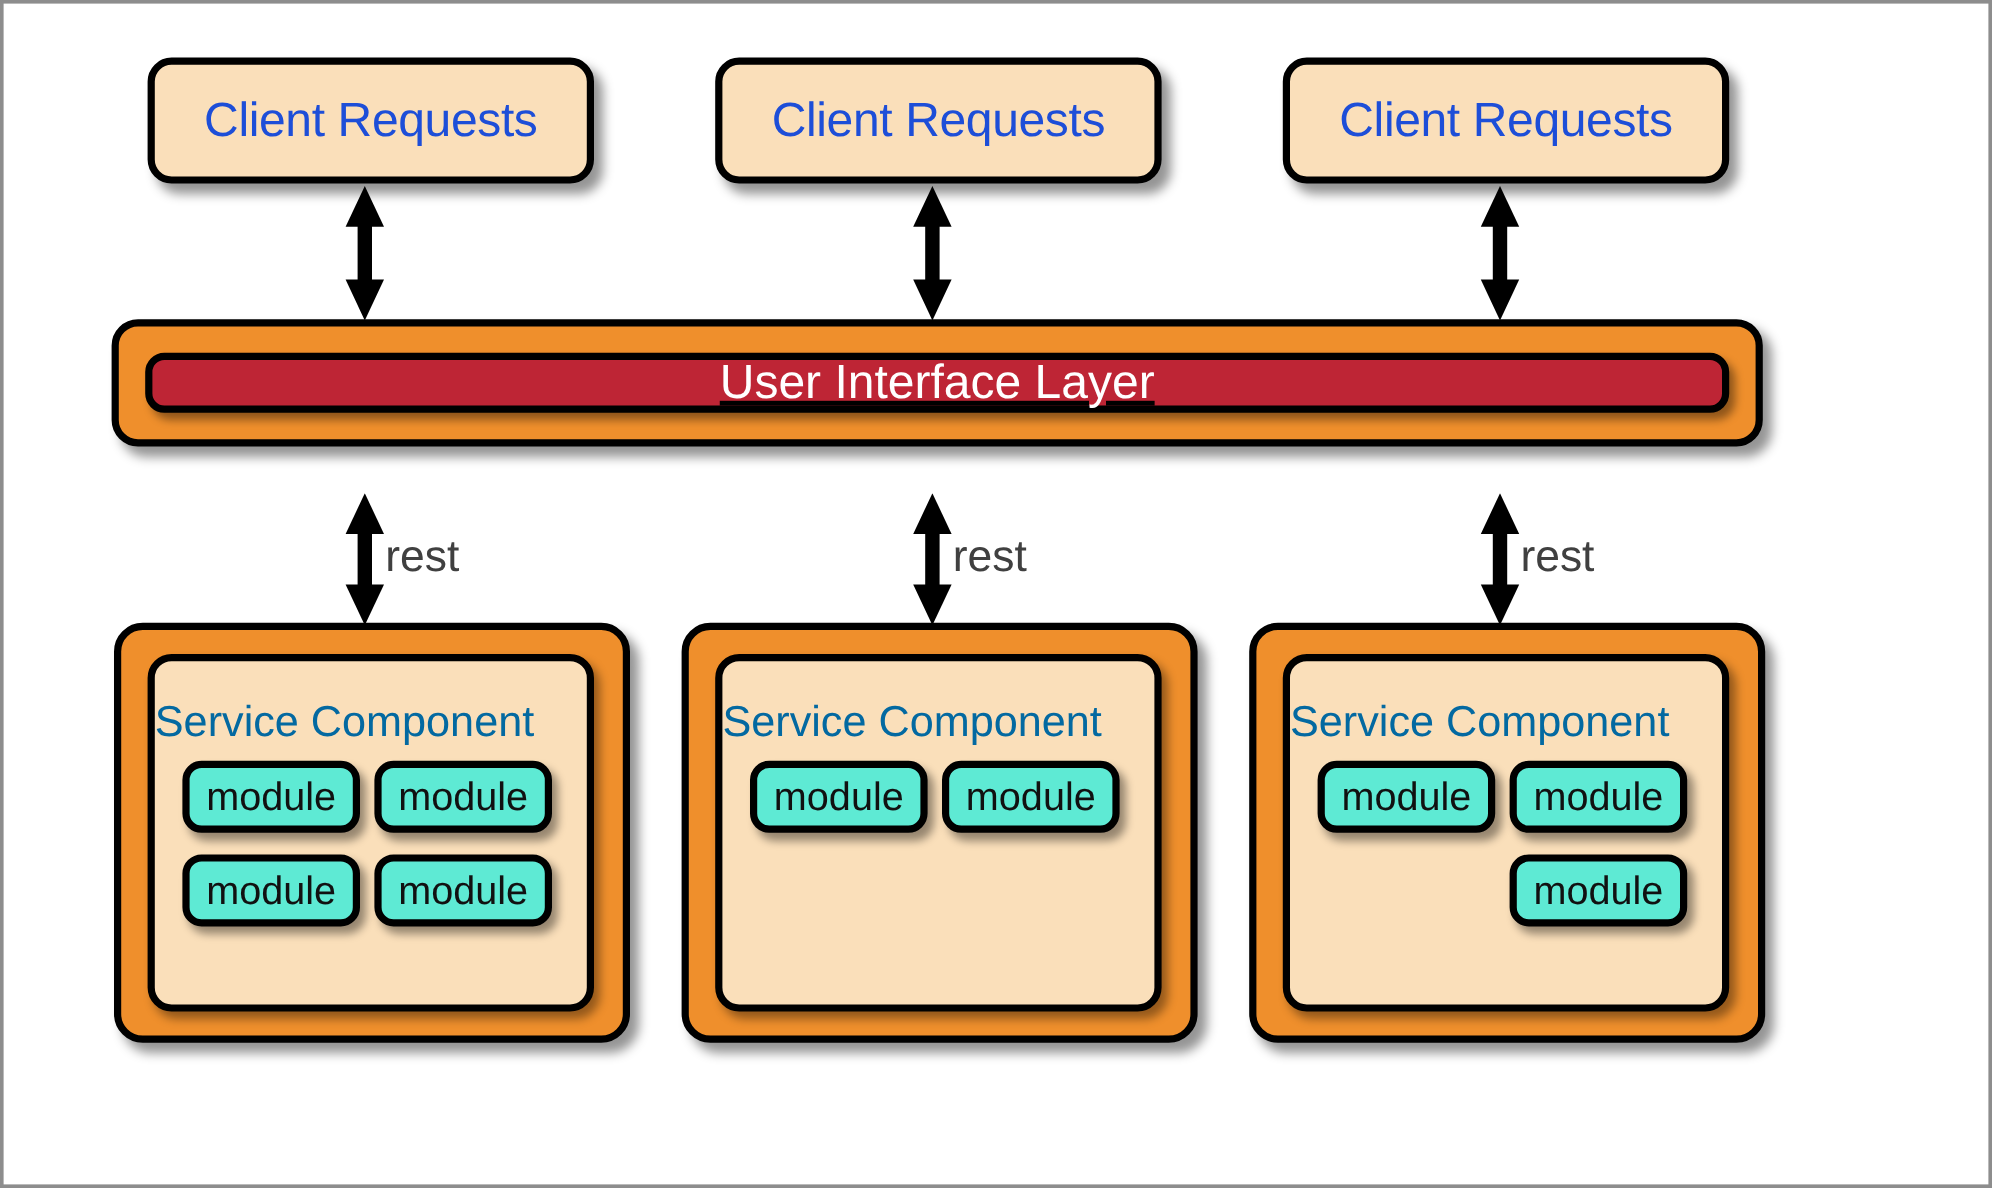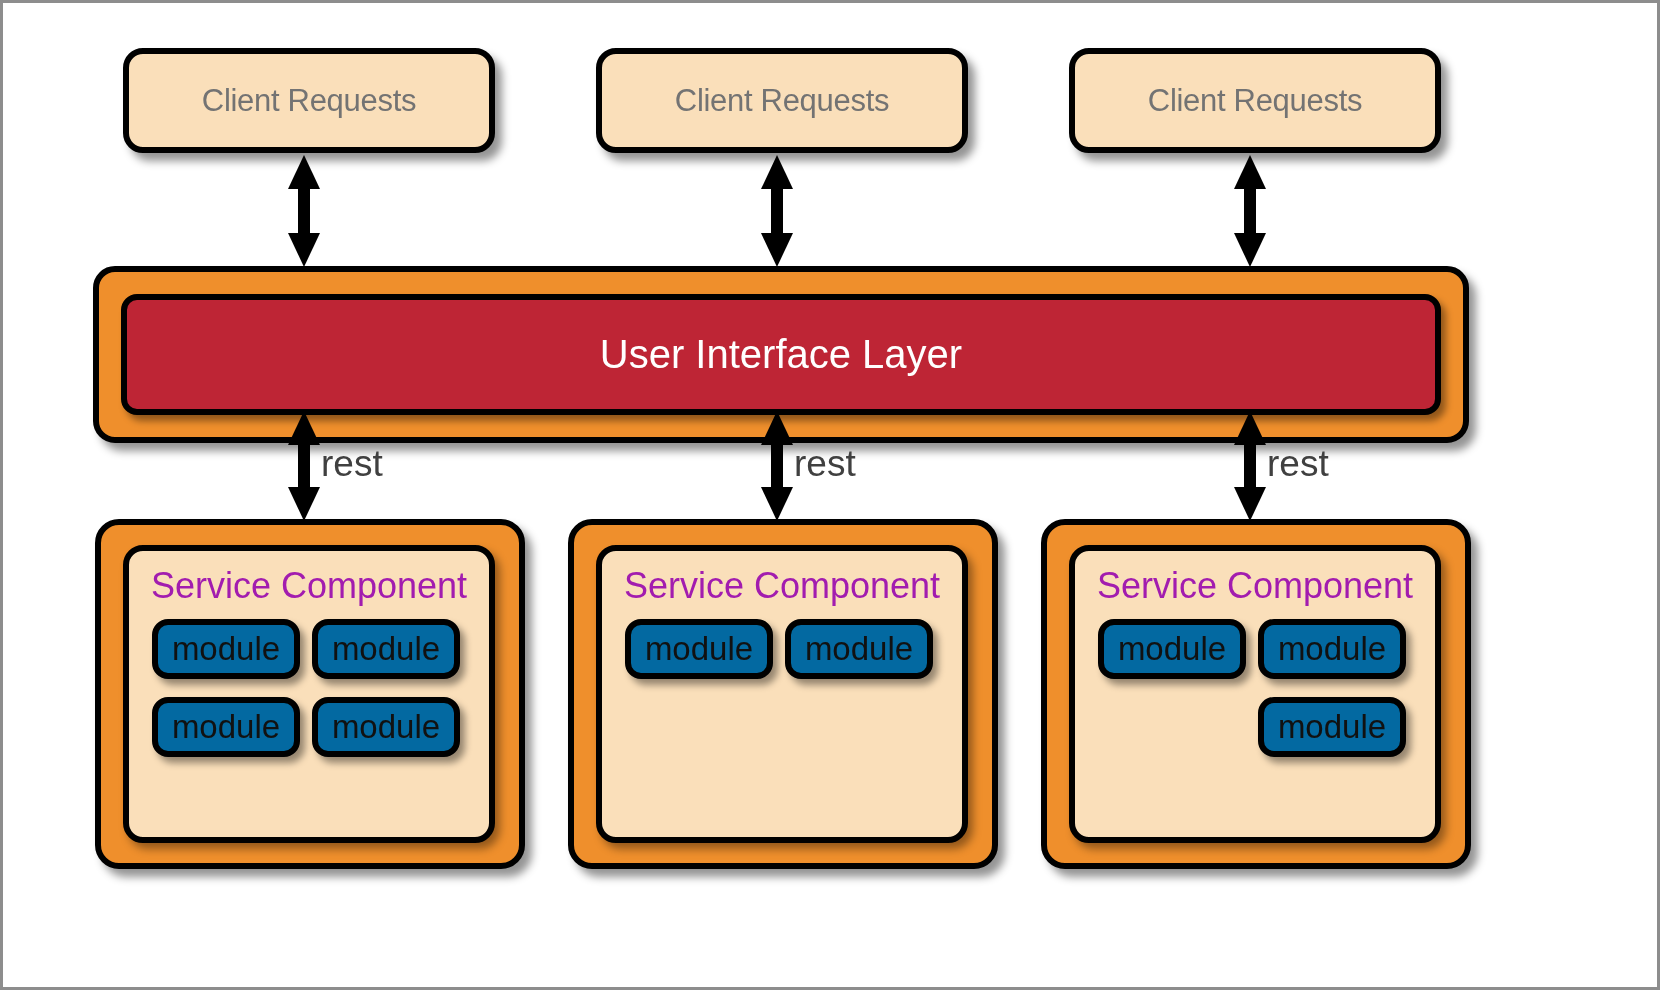--- a/index.html
+++ b/index.html
@@ -33,22 +33,22 @@
     position: absolute;
     background: #fadfba;
     border: 6px solid #000000;
     border-radius: 20px;
     display: flex;
     align-items: center;
     justify-content: center;
     box-sizing: border-box;
   }
   .client-box .label {
-    font-size: 31px;
-    color: #737373;
+    font-size: 40px;
+    color: #1d4ed8;
     letter-spacing: -0.3px;
     white-space: nowrap;
   }
 
   
   .arrow {
     position: absolute;
   }
   .arrow svg { display: block; }
 
@@ -99,35 +99,34 @@
   }
   .svc-inner {
     position: absolute;
     background: #fadfba;
     border: 6px solid #000000;
     border-radius: 20px;
     box-sizing: border-box;
     box-shadow: 5px 6px 8px rgba(0,0,0,0.38);
   }
   .svc-title {
-    text-align: center;
     font-size: 36px;
-    color: #a21caf;
-    white-space: nowrap;
-    padding-top: 14px;
+    color: #0369a1;
+    white-space: nowrap;
+    padding-top: 29px;
   }
   .module-grid {
     display: flex;
     flex-wrap: wrap;
     justify-content: flex-start;
     padding: 12px 0 0 0;
     box-sizing: border-box;
   }
   .module {
-    background: #0369a1;
+    background: #5eead4;
     border: 6px solid #000000;
     border-radius: 16px;
     box-sizing: border-box;
     display: flex;
     align-items: center;
     justify-content: center;
     box-shadow: 5px 6px 7px rgba(0,0,0,0.40);
   }
   .module .label {
     font-size: 33px;
@@ -174,21 +173,21 @@
   </div>
 
   <div class="arrow" style="left:1227px; top:152px;">
     <svg width="40" height="112" viewBox="0 0 40 112">
       <polygon points="20,0 36,34 4,34" fill="#000000"></polygon>
       <rect x="14" y="30" width="12" height="52" fill="#000000"></rect>
       <polygon points="20,112 36,78 4,78" fill="#000000"></polygon>
     </svg>
   </div>
 
-  <div id="ui-layer-frame" class="shadowed" style="left:90px; top:263px; width:1376px; height:177px; padding:22px;">
+  <div id="ui-layer-frame" class="shadowed" style="left:90px; top:263px; width:1376px; height:106px; padding:22px;text-decoration:underline;">
     <div id="ui-layer-bar">
       <span class="label">User Interface Layer</span>
     </div>
   </div>
 
   <div class="arrow" style="left:281px; top:408px;">
     <svg width="40" height="110" viewBox="0 0 40 110">
       <polygon points="20,0 36,34 4,34" fill="#000000"></polygon>
       <rect x="14" y="30" width="12" height="50" fill="#000000"></rect>
       <polygon points="20,110 36,76 4,76" fill="#000000"></polygon>

